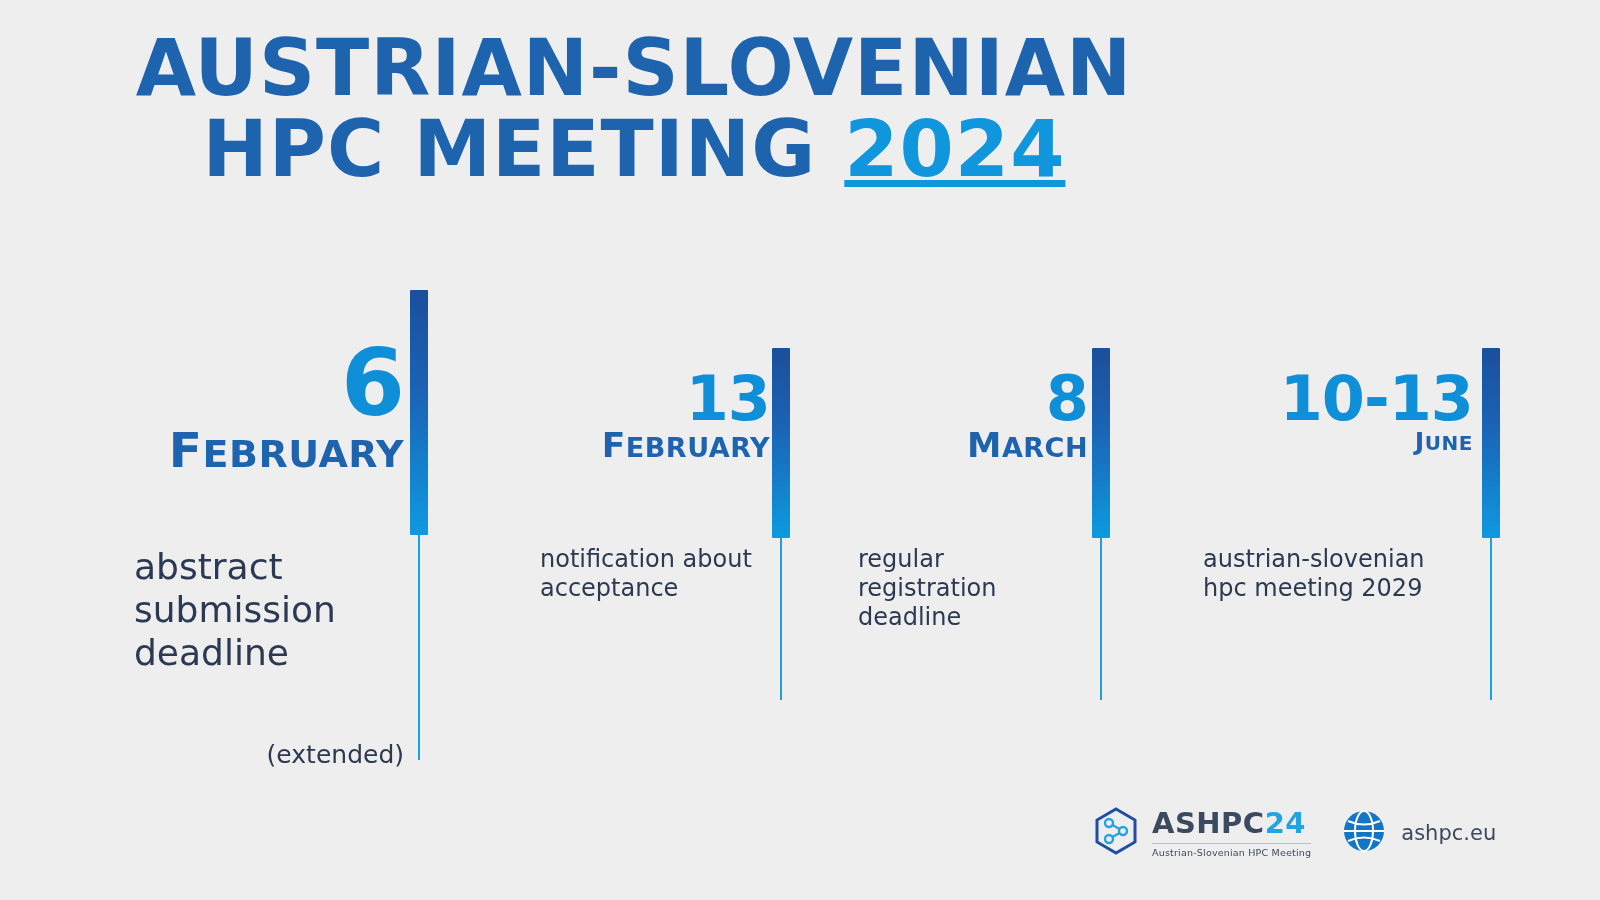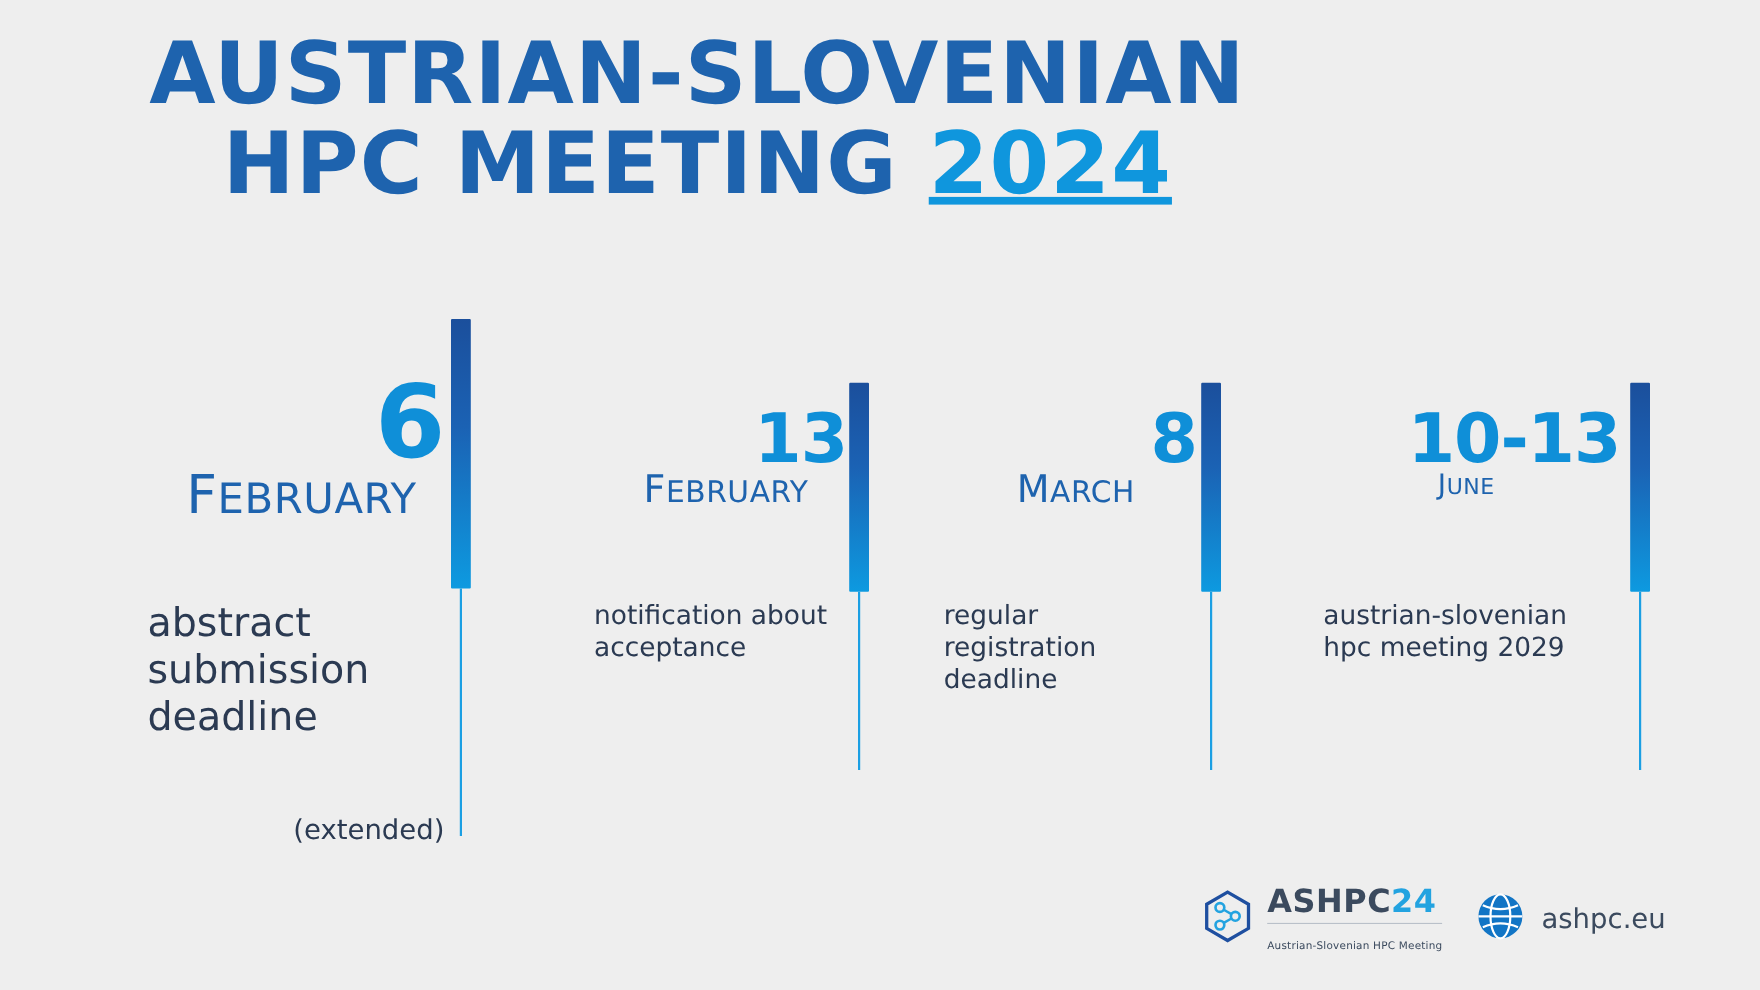--- a/index.html
+++ b/index.html
@@ -74,24 +74,23 @@
     line-height: 0.95;
   }
   .day {
     font-family: "DejaVu Sans", sans-serif;
     font-weight: bold;
     color: #0f8fd8;
     letter-spacing: -1px;
   }
   .month {
     font-family: "DejaVu Sans", sans-serif;
-    font-weight: normal;
+    font-weight: bold;
     color: #1e63ae;
     letter-spacing: 0.5px;
-    text-align: center;
   }
   .desc {
     position: absolute;
     text-align: left;
     color: #2b3a52;
     font-family: "DejaVu Sans", sans-serif;
     line-height: 1.2;
   }
   .extra {
     position: absolute;
@@ -167,31 +166,31 @@
     color: #3b4a5e;
     letter-spacing: 0.5px;
   }
   .logo-main .num { color: #23a3e0; }
   .logo-sub {
     font-family: "DejaVu Sans", sans-serif;
     font-size: 9.5px;
     color: #3b4a5e;
     margin-top: 5px;
     border-top: 1px solid #b9c0c9;
-    padding-top: 16px;
+    padding-top: 4px;
     letter-spacing: 0.2px;
   }
   .web-block {
     display: flex;
     align-items: center;
     gap: 14px;
   }
   .web-text {
     font-family: "DejaVu Sans", sans-serif;
-    font-size: 25px;
+    font-size: 21px;
     color: #3b4a5e;
   }
 </style>
 </head>
 <body>
 
 <div class="title-block">
   <div class="title-line title-line-1">AUSTRIAN-SLOVENIAN</div>
   <div class="title-line title-line-2"><span>HPC MEETING </span><span class="title-seg-light">2024</span></div>
 </div>

